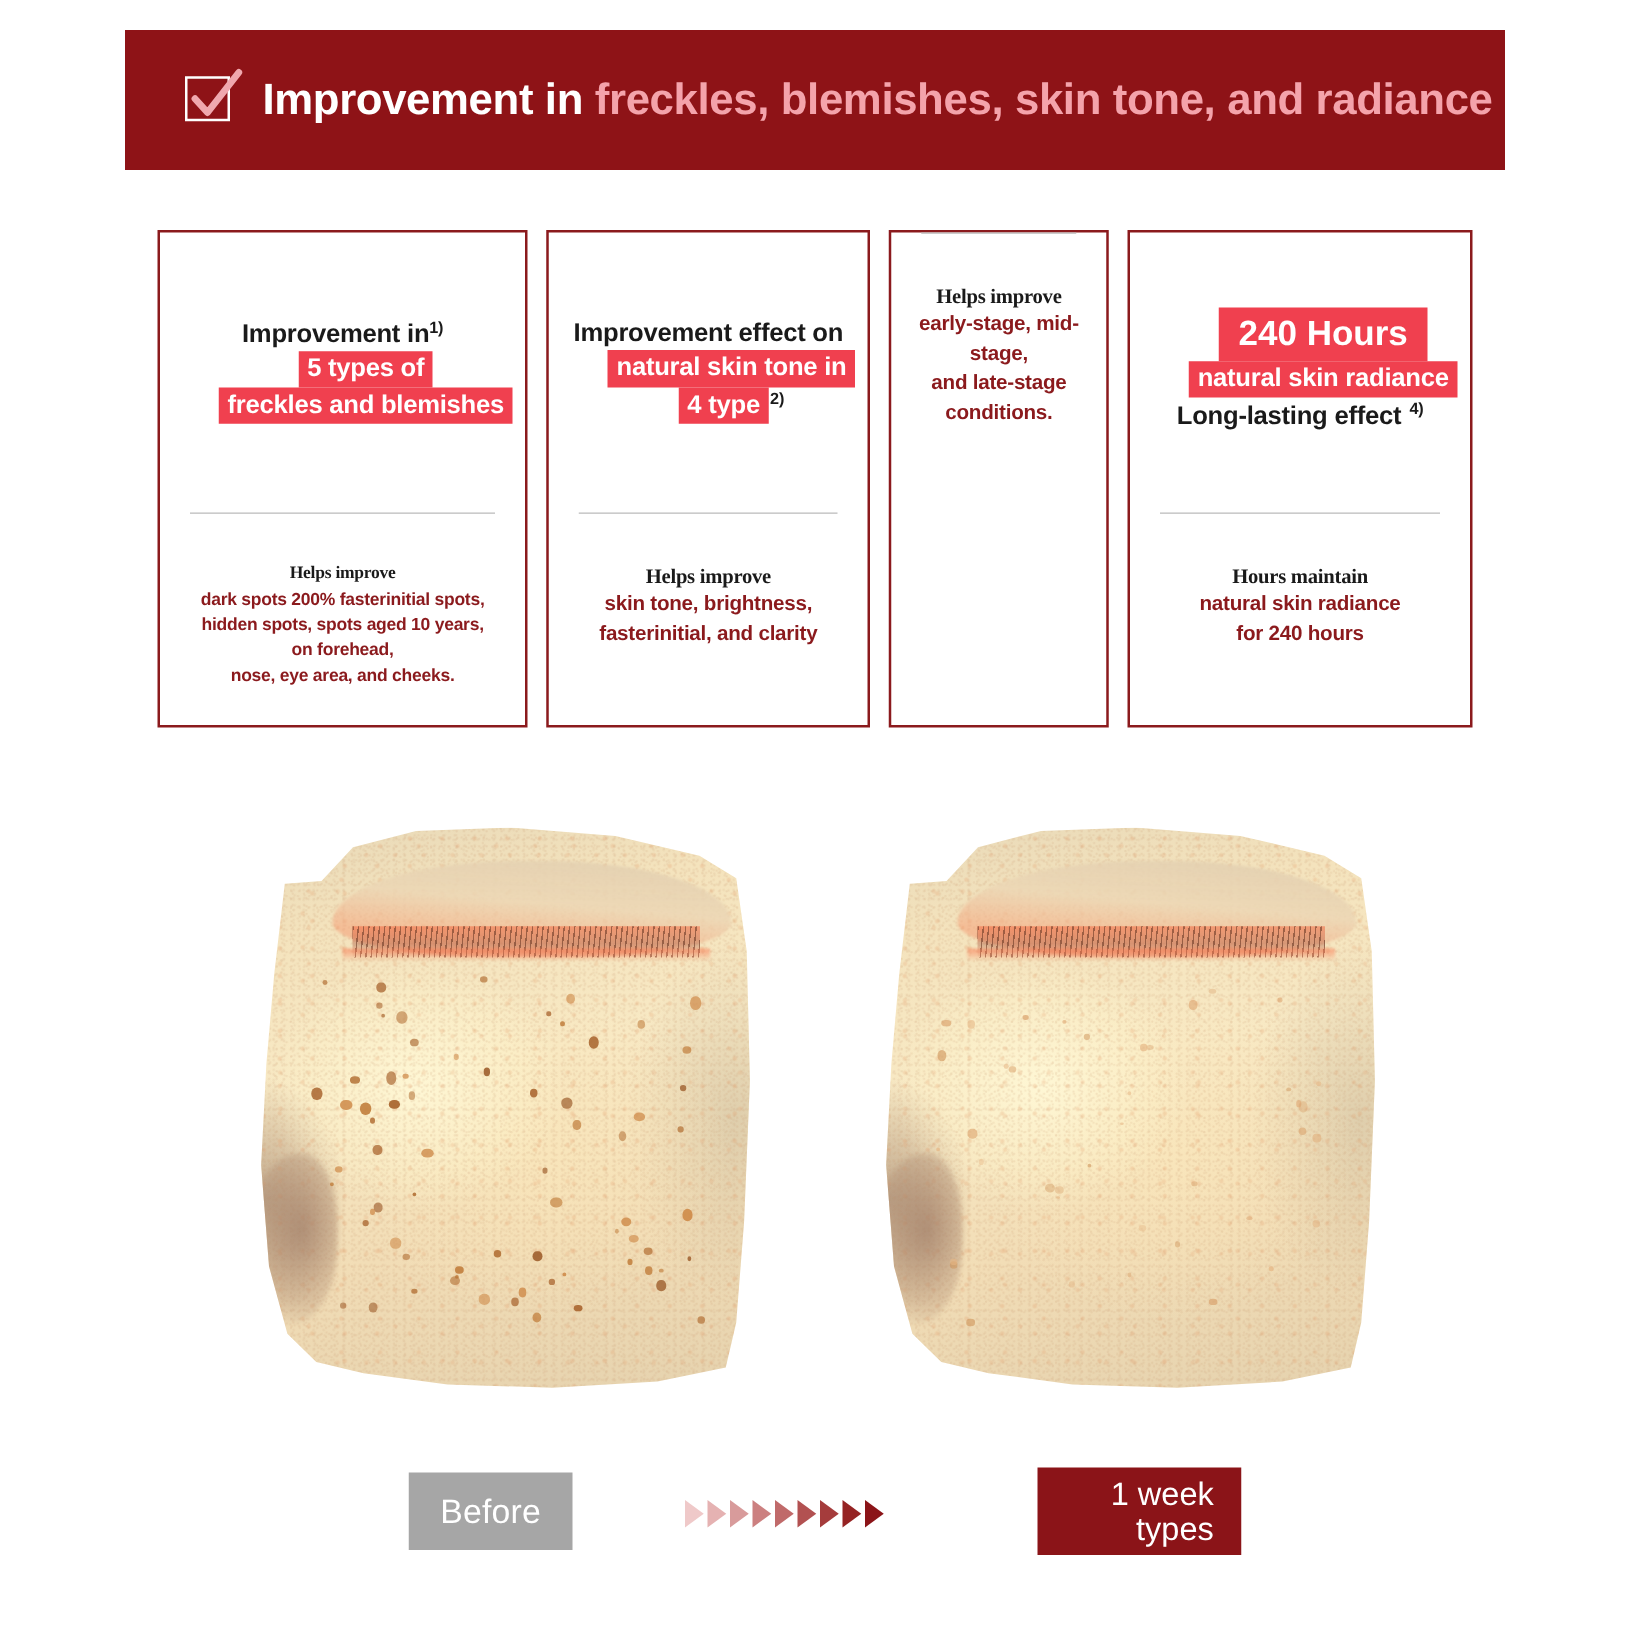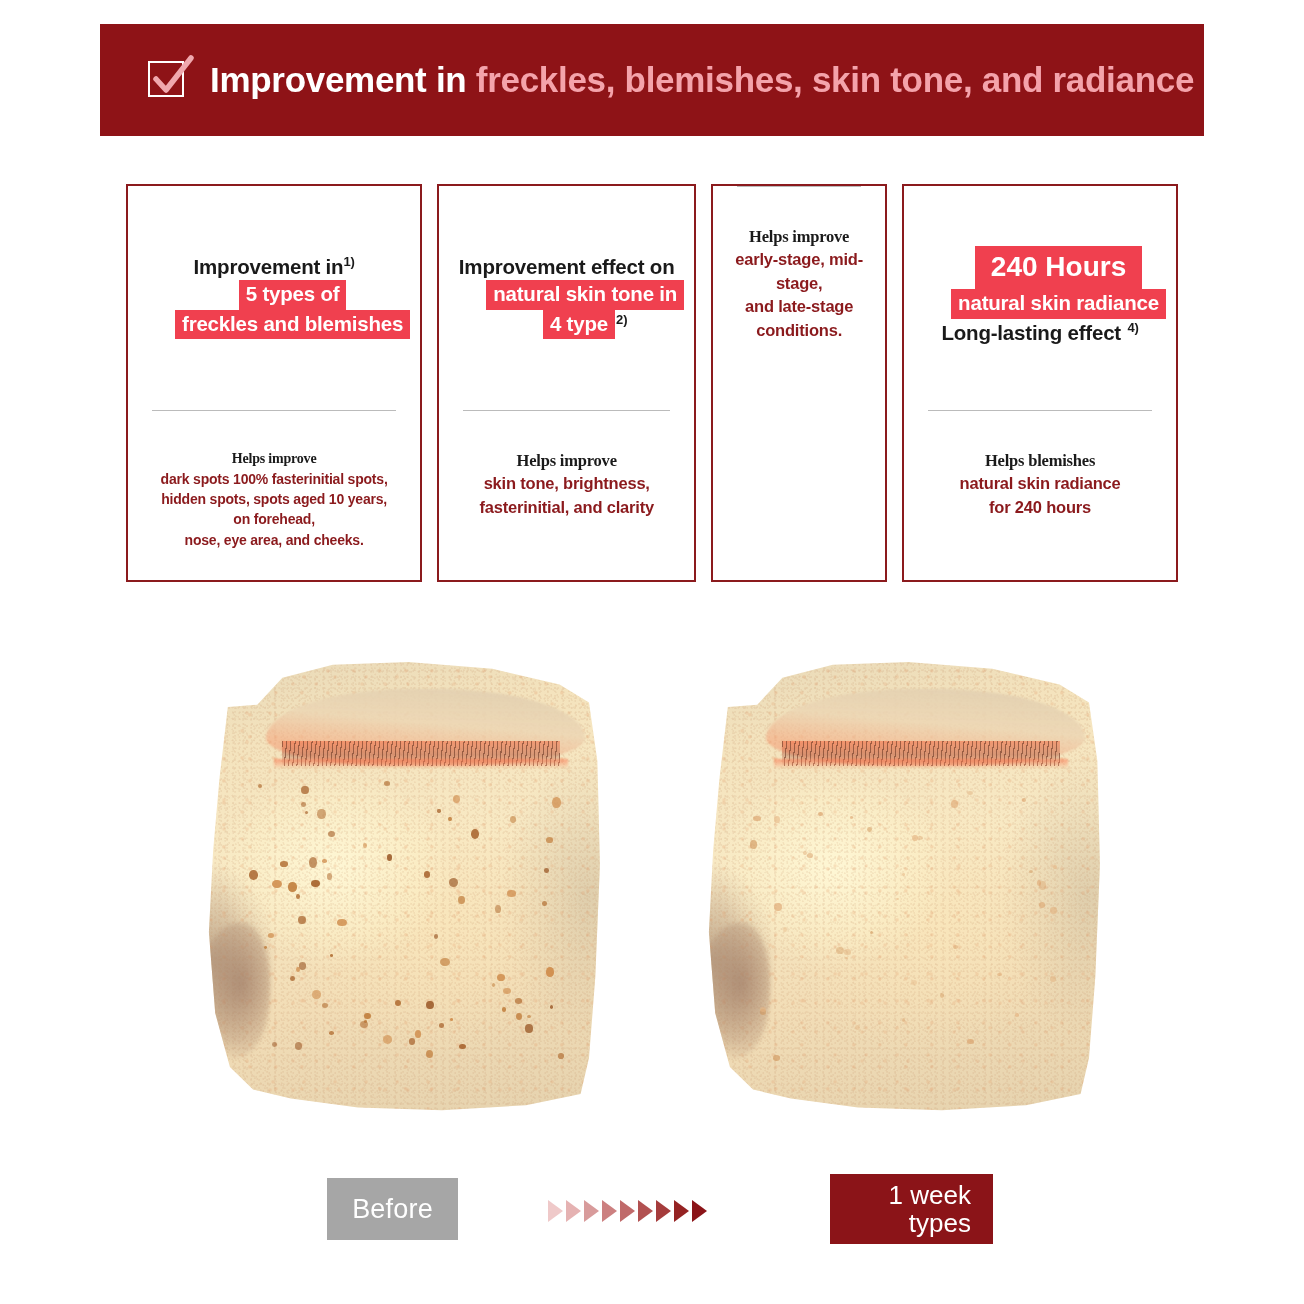--- a/index.html
+++ b/index.html
@@ -317,21 +317,21 @@
     <div class="card-top">
       <span class="hl-line">
         <span>Improvement in</span><span class="sup">1)</span>
       </span>
       <span class="hl-row"><span class="mark hl-line">5 types of</span></span>
       <span class="hl-row"><span class="mark hl-line">freckles and blemishes</span></span>
     </div>
     <div class="card-divider"></div>
     <div class="card-bottom">
       <div class="body-head">Helps improve</div>
-      <div class="body-text">dark spots 100% fasterinitial spots,</div>
+      <div class="body-text">dark spots 200% fasterinitial spots,</div>
       <div class="body-text">hidden spots, spots aged 10 years,</div>
       <div class="body-text">on forehead,</div>
       <div class="body-text">nose, eye area, and cheeks.</div>
     </div>
   </div>
 
   <div class="card">
     <div class="card-top">
       <span class="hl-line">Improvement effect on</span>
       <span class="hl-row"><span class="mark hl-line">natural skin tone in</span></span>
@@ -357,21 +357,21 @@
   <div class="card">
     <div class="card-top">
       <span class="hl-row"><span class="mark big">240 Hours</span></span>
       <span class="hl-row"><span class="mark hl-line">natural skin radiance</span></span>
       <span class="hl-line">
         <span>Long-lasting effect</span> <span class="sup-out">4)</span>
       </span>
     </div>
     <div class="card-divider"></div>
     <div class="card-bottom">
-      <div class="body-head">Helps blemishes</div>
+      <div class="body-head">Hours maintain</div>
       <div class="body-text">natural skin radiance</div>
       <div class="body-text">for 240 hours</div>
     </div>
   </div>
 
 </div>
 
 <div class="skin-area">
 
   <div class="skin before">

